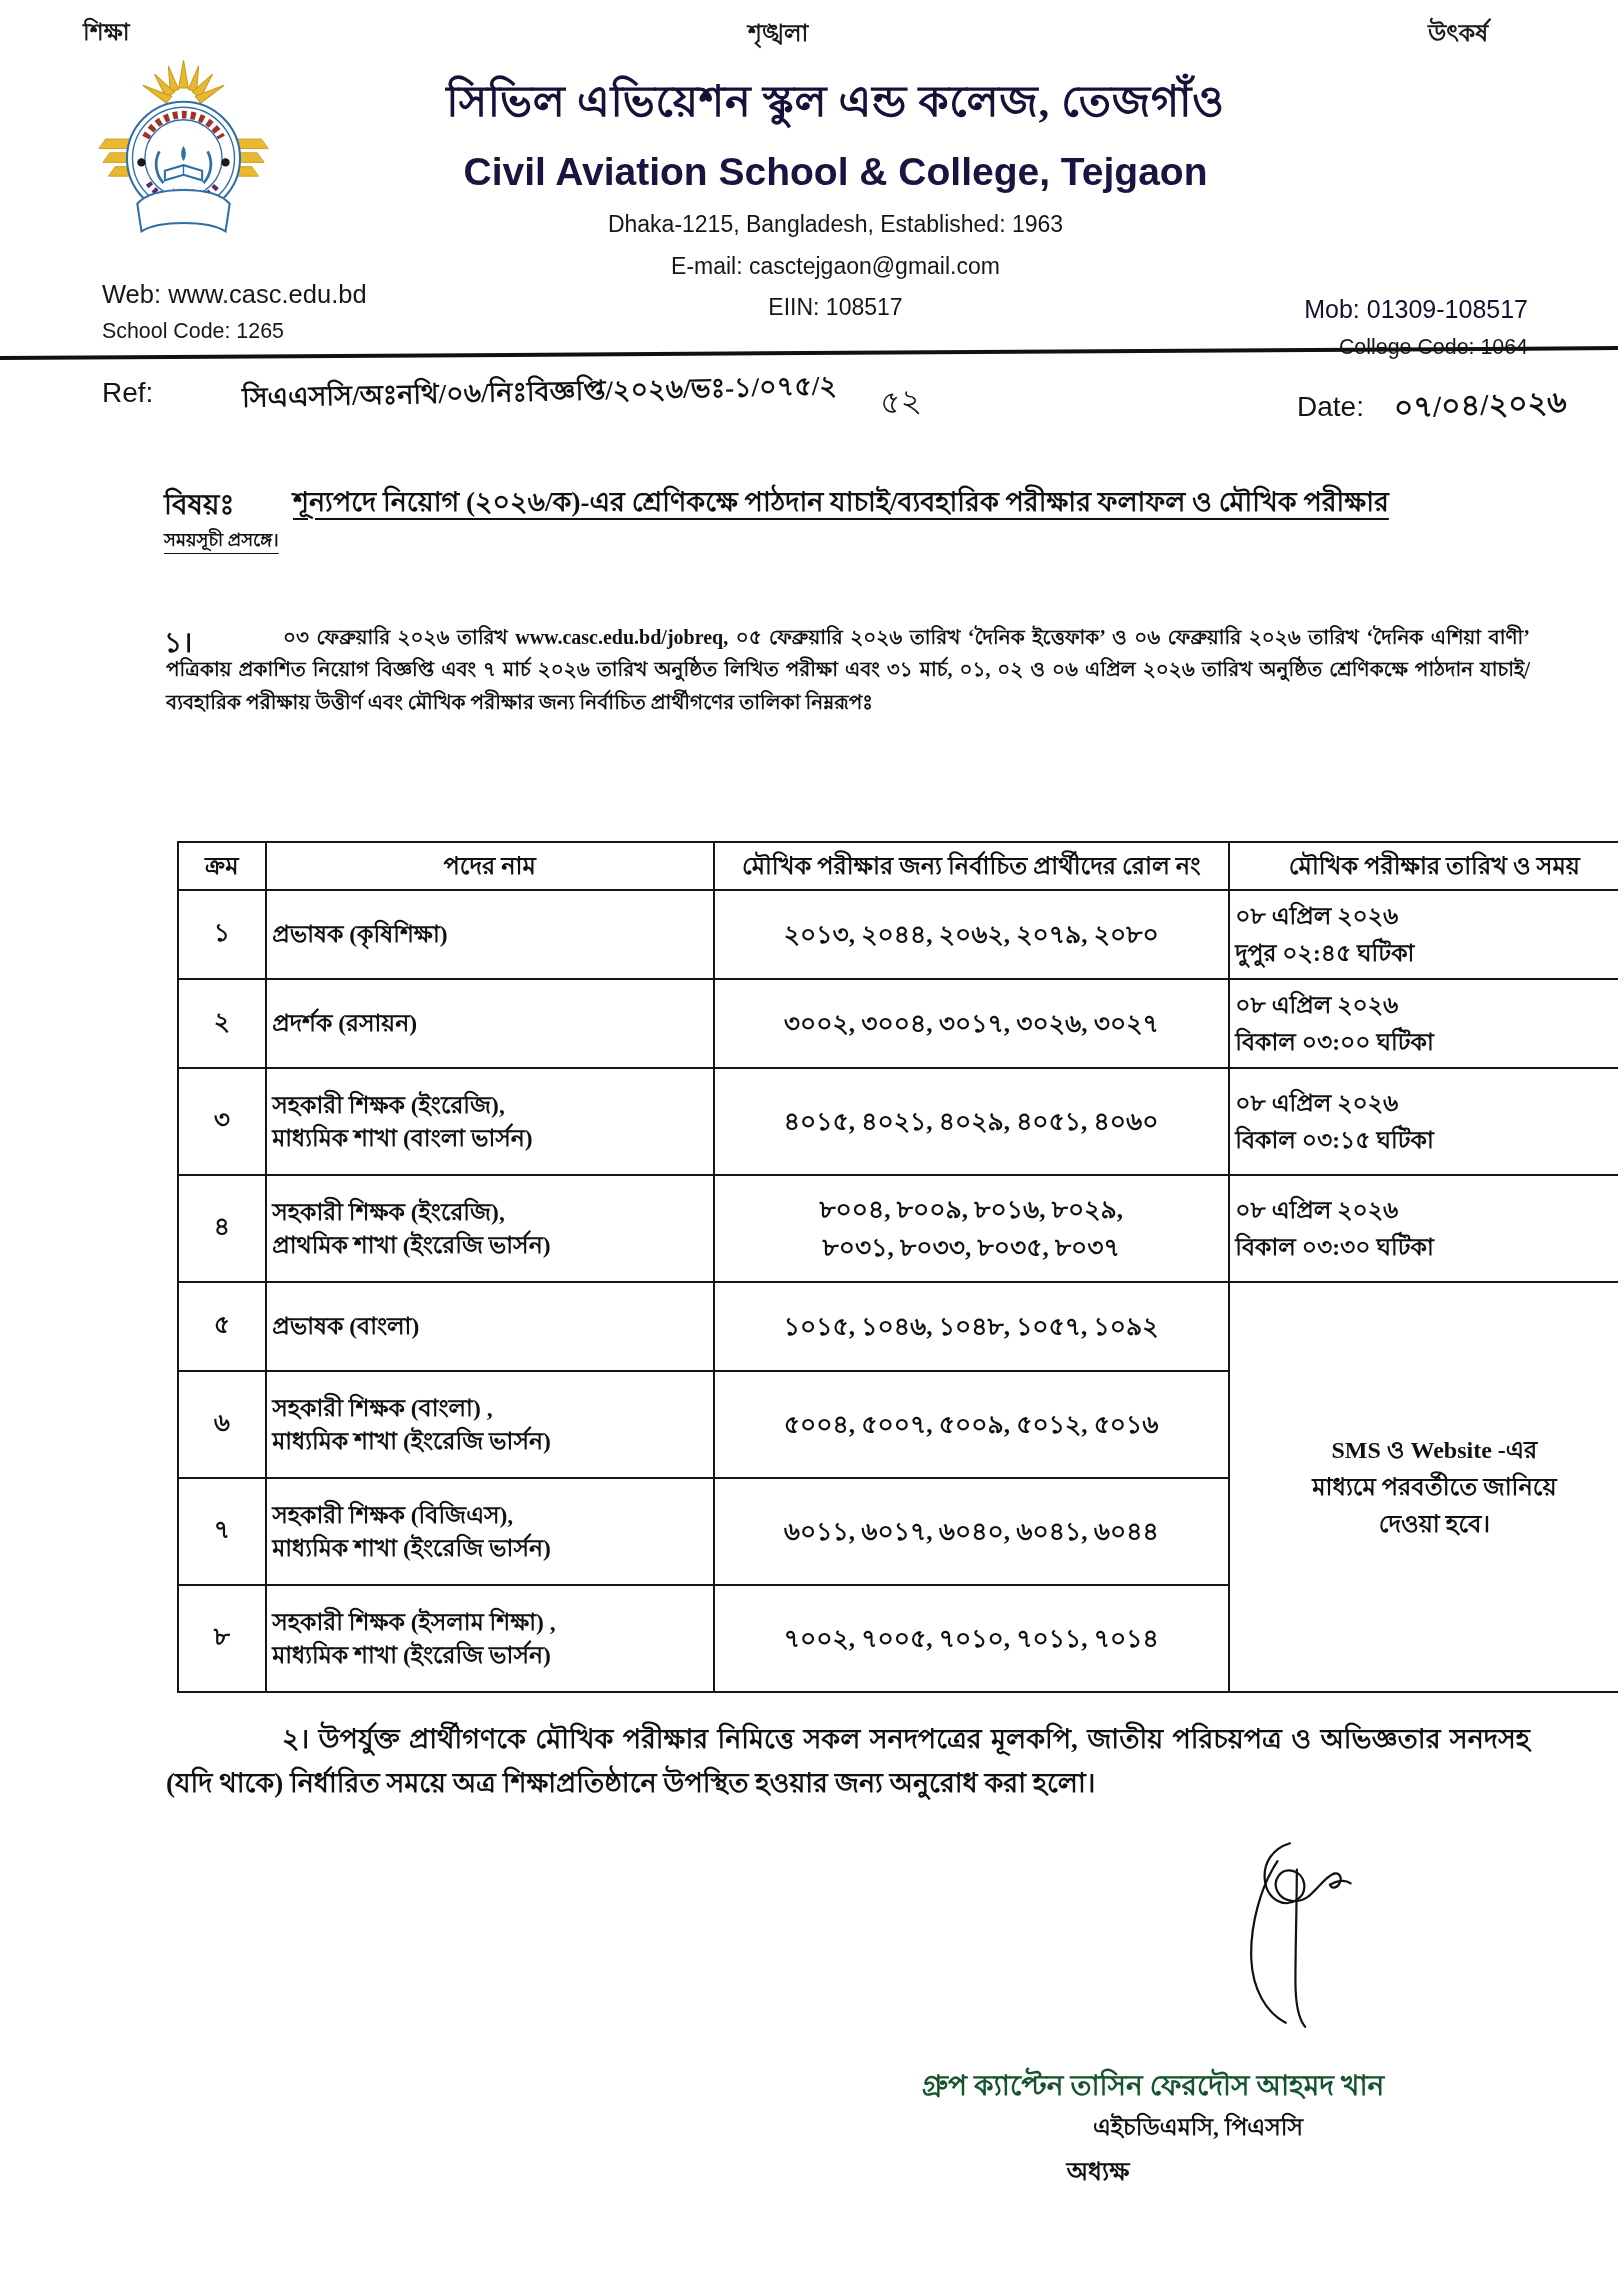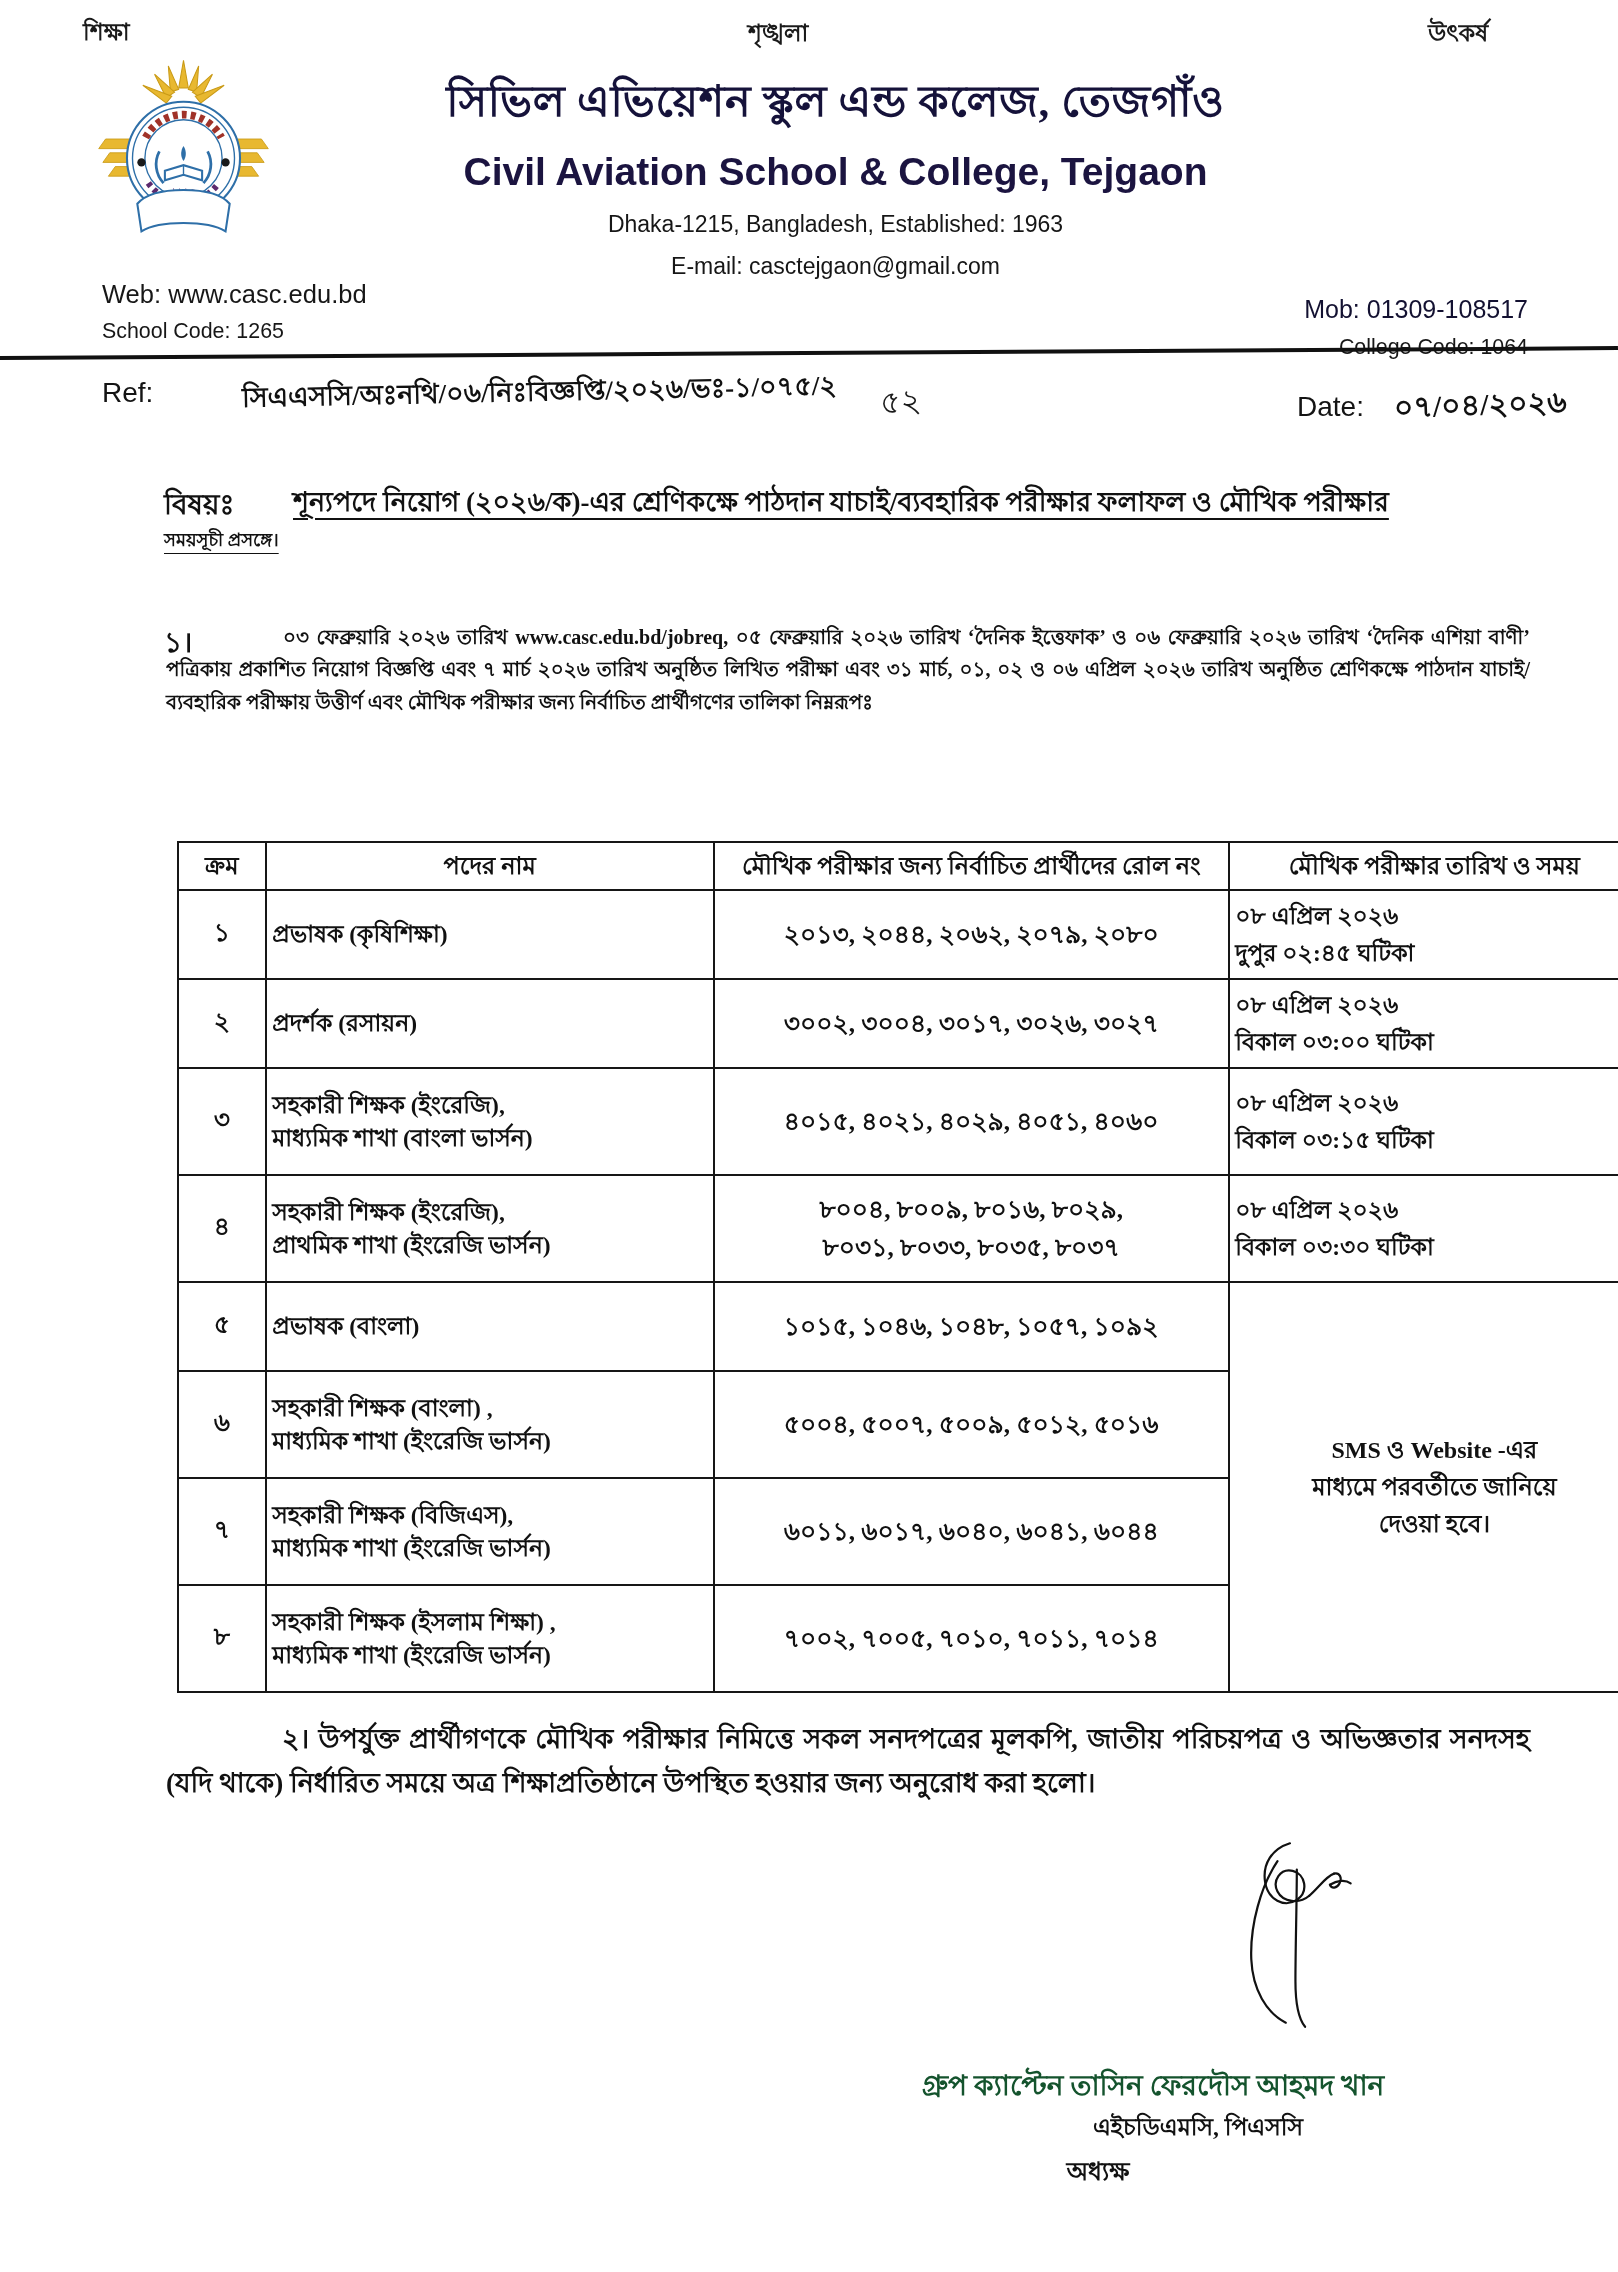--- a/index.html
+++ b/index.html
@@ -440,20 +440,21 @@
       <text x="125" y="212" font-family="DejaVu Sans, sans-serif" font-size="13" fill="#5c2a6e" text-anchor="middle">১৯৬৩</text>
 
       <path d="M58 226 C70 212 96 206 125 206 C154 206 180 212 192 226 L186 266 C160 250 90 250 64 266 Z" fill="#ffffff" stroke="#2e6fa8" stroke-width="3"></path>
     </svg>
   </div>
 
   <div class="hdr-bn">সিভিল এভিয়েশন স্কুল এন্ড কলেজ,  তেজগাঁও</div>
   <div class="hdr-en">Civil Aviation School &amp; College, Tejgaon</div>
   <div class="hdr-addr">Dhaka-1215, Bangladesh, Established: 1963</div>
   <div class="hdr-mail">E-mail: casctejgaon@gmail.com</div>
+  <div class="hdr-eiin">EIIN: 108517</div>
   <div class="hdr-web">Web:  www.casc.edu.bd</div>
   <div class="hdr-schoolcode">School Code: 1265</div>
   <div class="hdr-mob">Mob: 01309-108517</div>
   <div class="hdr-collegecode">College Code: 1064</div>
 
   <div class="rule"></div>
 
   <div class="ref-label">Ref:</div>
   <div class="ref-value">সিএএসসি/অঃনথি/০৬/নিঃবিজ্ঞপ্তি/২০২৬/ভঃ-১/০৭৫/২</div>
   <div class="ref-hand">৫২</div>

